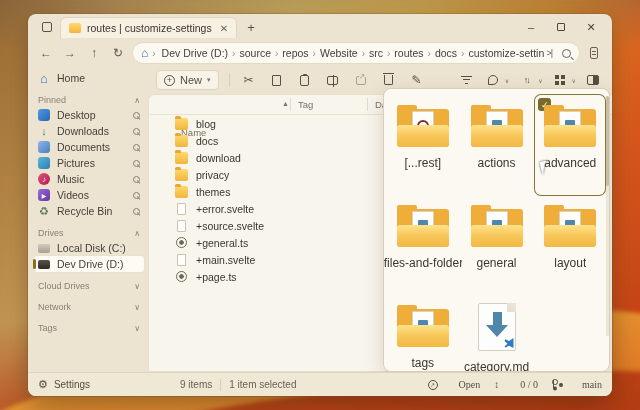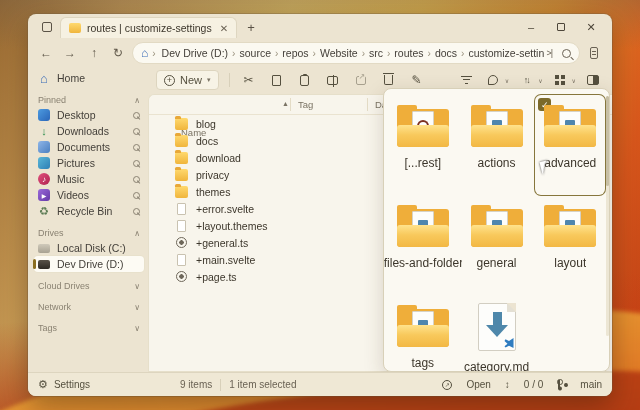--- a/index.html
+++ b/index.html
@@ -187,21 +187,21 @@
   .pane-scrollbar { position:absolute; right:2px; top:8px; bottom:8px; width:3px; background:#ece6d4; border-radius:2px; z-index:6; }
   .pane-thumb { position:absolute; top:0; width:3px; height:90px; background:#c7bfa4; border-radius:2px; }
 
   
   .statusbar { height:24px; flex:none; border-top:1px solid #ddd5bf; background:#efe8d5;
     display:flex; align-items:center; padding:0 10px; font-size:10px; color:#55503f; position:relative; z-index:6; }
   .sb-left { display:flex; align-items:center; gap:6px; width:112px; }
   .sb-counts { display:flex; align-items:center; gap:8px; margin-left:30px; color:#6a6254; }
   .sb-div { width:1px; height:12px; background:#d8d0ba; }
   .sb-right { margin-left:auto; display:flex; align-items:center; gap:14px; color:#55503f; }
-  .sb-item { display:flex; align-items:center; gap:14px; }
+  .sb-item { display:flex; align-items:center; gap:21px;font-family:Liberation Serif, serif; }
   .open-circ { width:10px; height:10px; border:1.1px solid #55503f; border-radius:50%; display:flex; align-items:center; justify-content:center; font-size:6px; }
   .branch-glyph { position:relative; width:9px; height:11px; }
   .branch-glyph::before { content:""; position:absolute; left:1px; top:1px; bottom:1px; width:1.2px; background:#55503f; }
   .branch-glyph::after { content:""; position:absolute; left:0; top:0; width:3.5px; height:3.5px; border:1.1px solid #55503f; border-radius:50%;
     box-shadow:0 6.5px 0 -1.1px #55503f, 6px 3px 0 -1.1px #55503f; }
   .gear { color:#55503f; font-size:11px; }
 </style>
 </head>
 <body>
 
@@ -449,21 +449,21 @@
               <span class="fname">themes</span>
               <span class="fdate">5 d</span>
             </div>
             <div class="row t-file">
               <span class="ficon"></span>
               <span class="fname">+error.svelte</span>
               <span class="fdate">Tue</span>
             </div>
             <div class="row t-file">
               <span class="ficon"></span>
-              <span class="fname">+layout.themes</span>
+              <span class="fname">+source.svelte</span>
               <span class="fdate">Tue</span>
             </div>
             <div class="row t-ts-file">
               <span class="ficon"></span>
               <span class="fname">+general.ts</span>
               <span class="fdate">Tue</span>
             </div>
             <div class="row t-file">
               <span class="ficon"></span>
               <span class="fname">+main.svelte</span>

